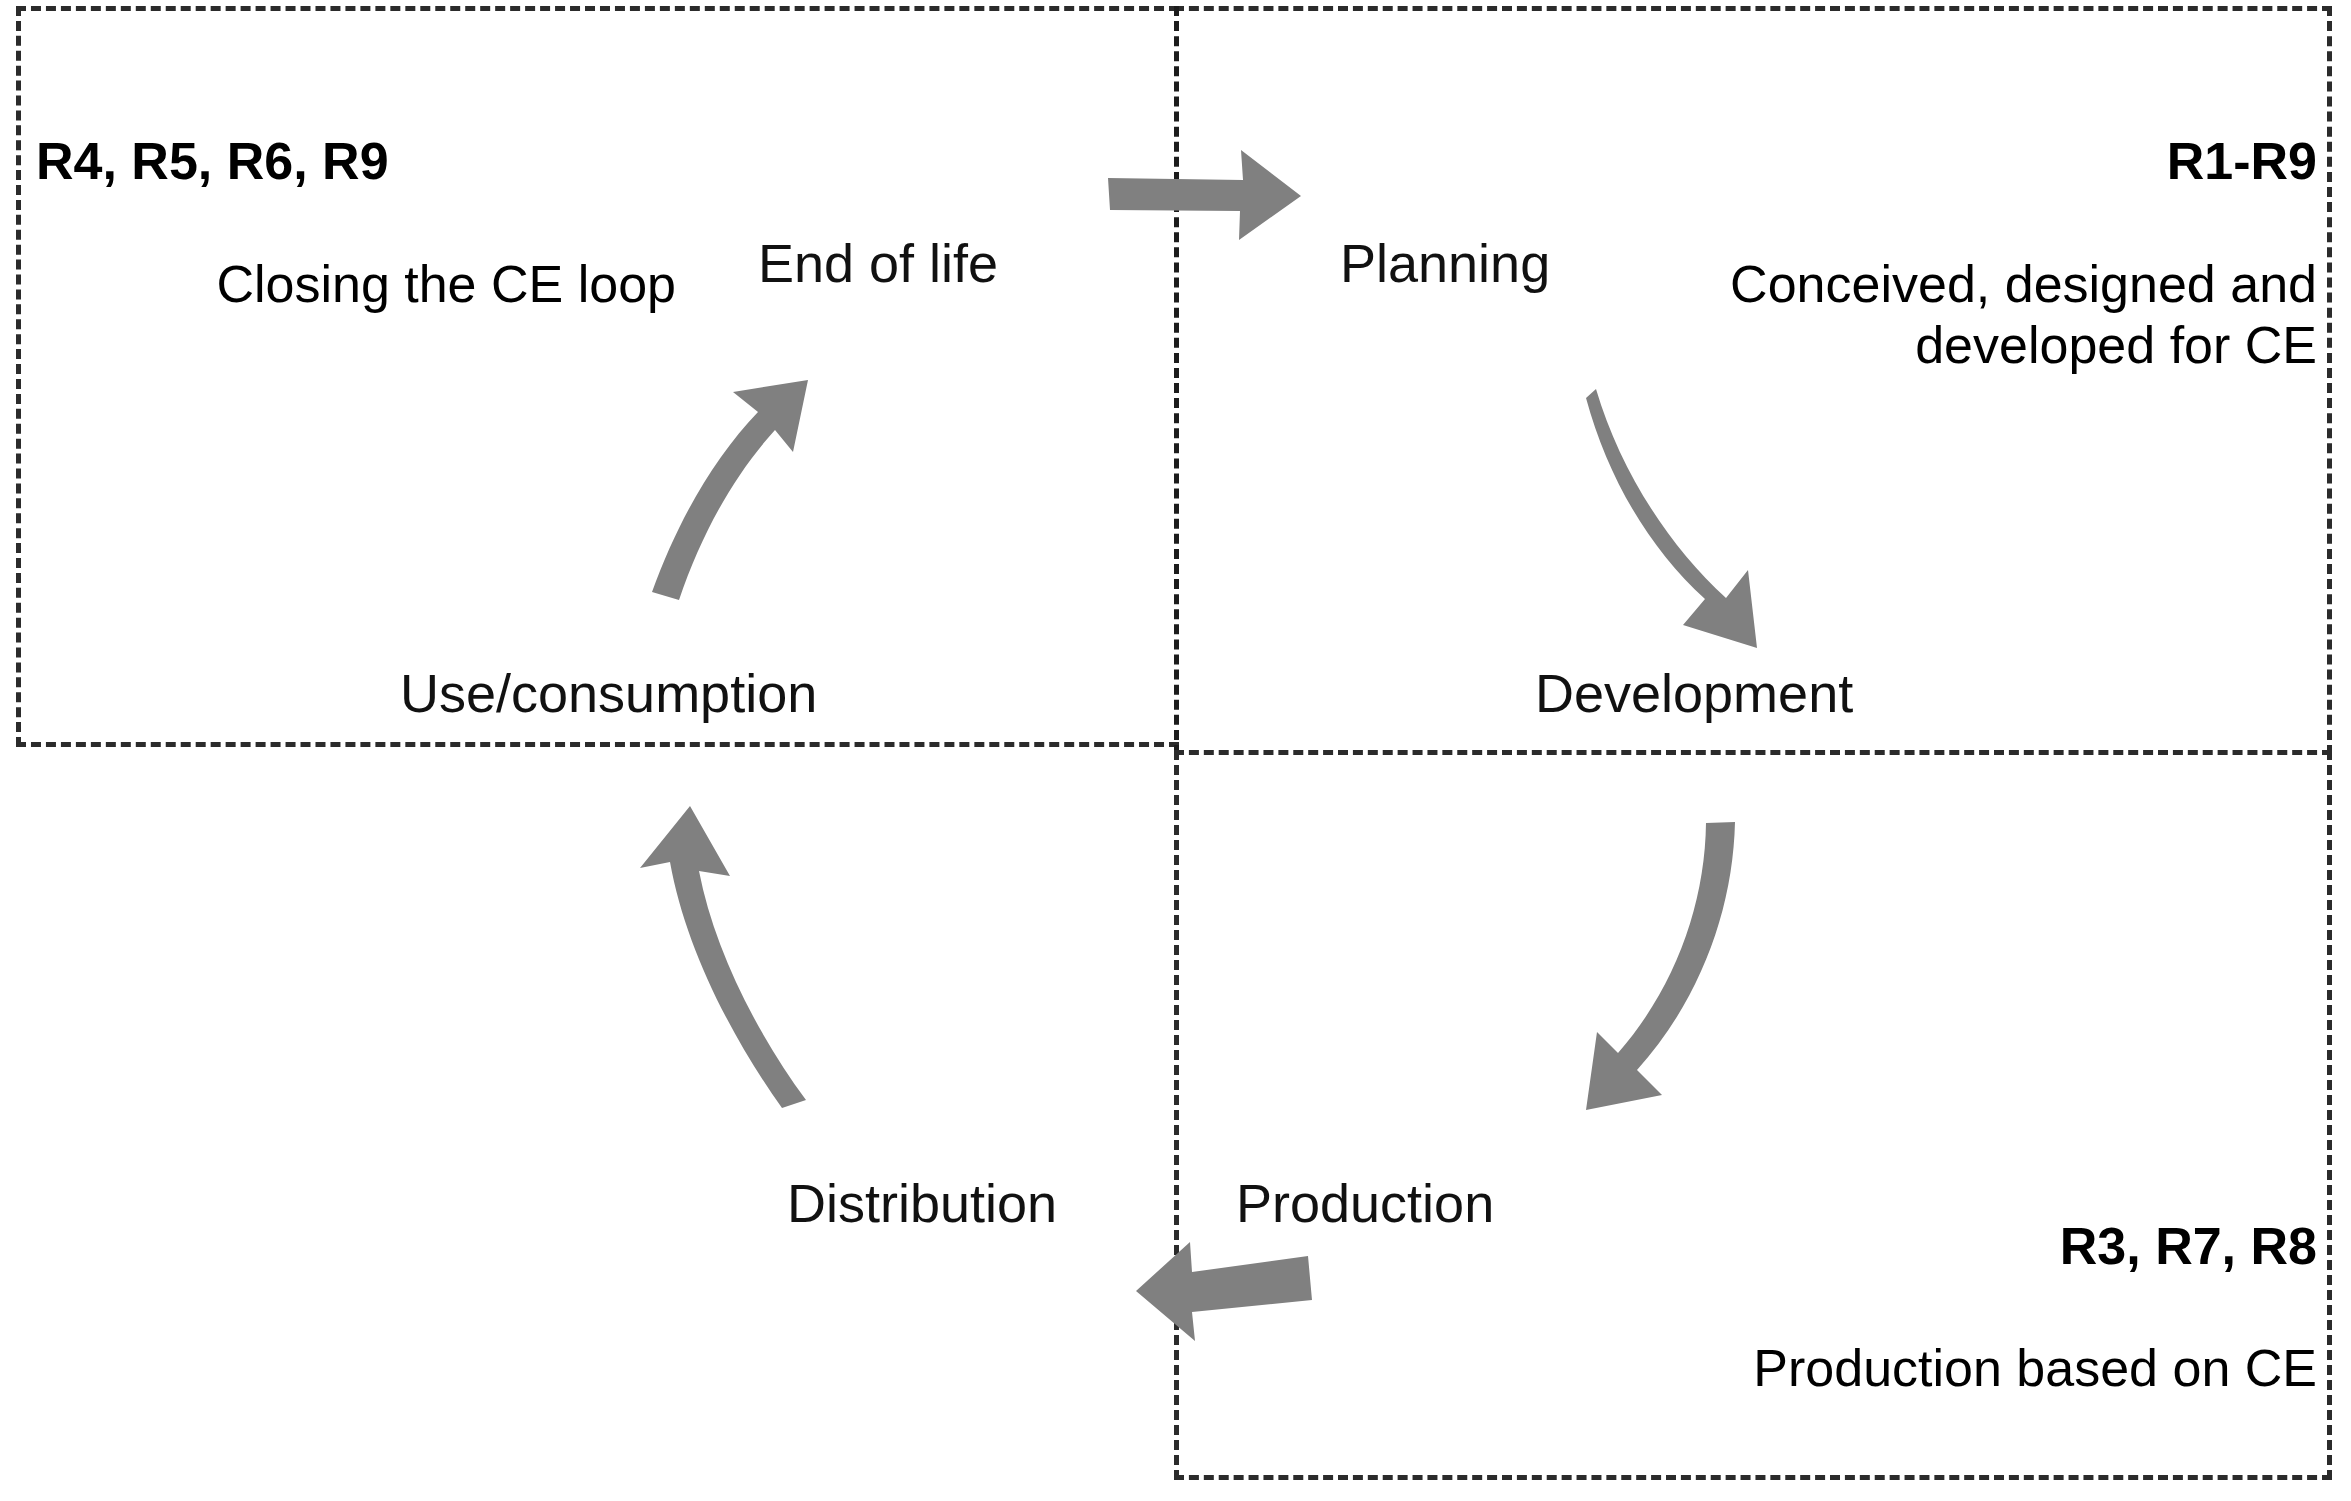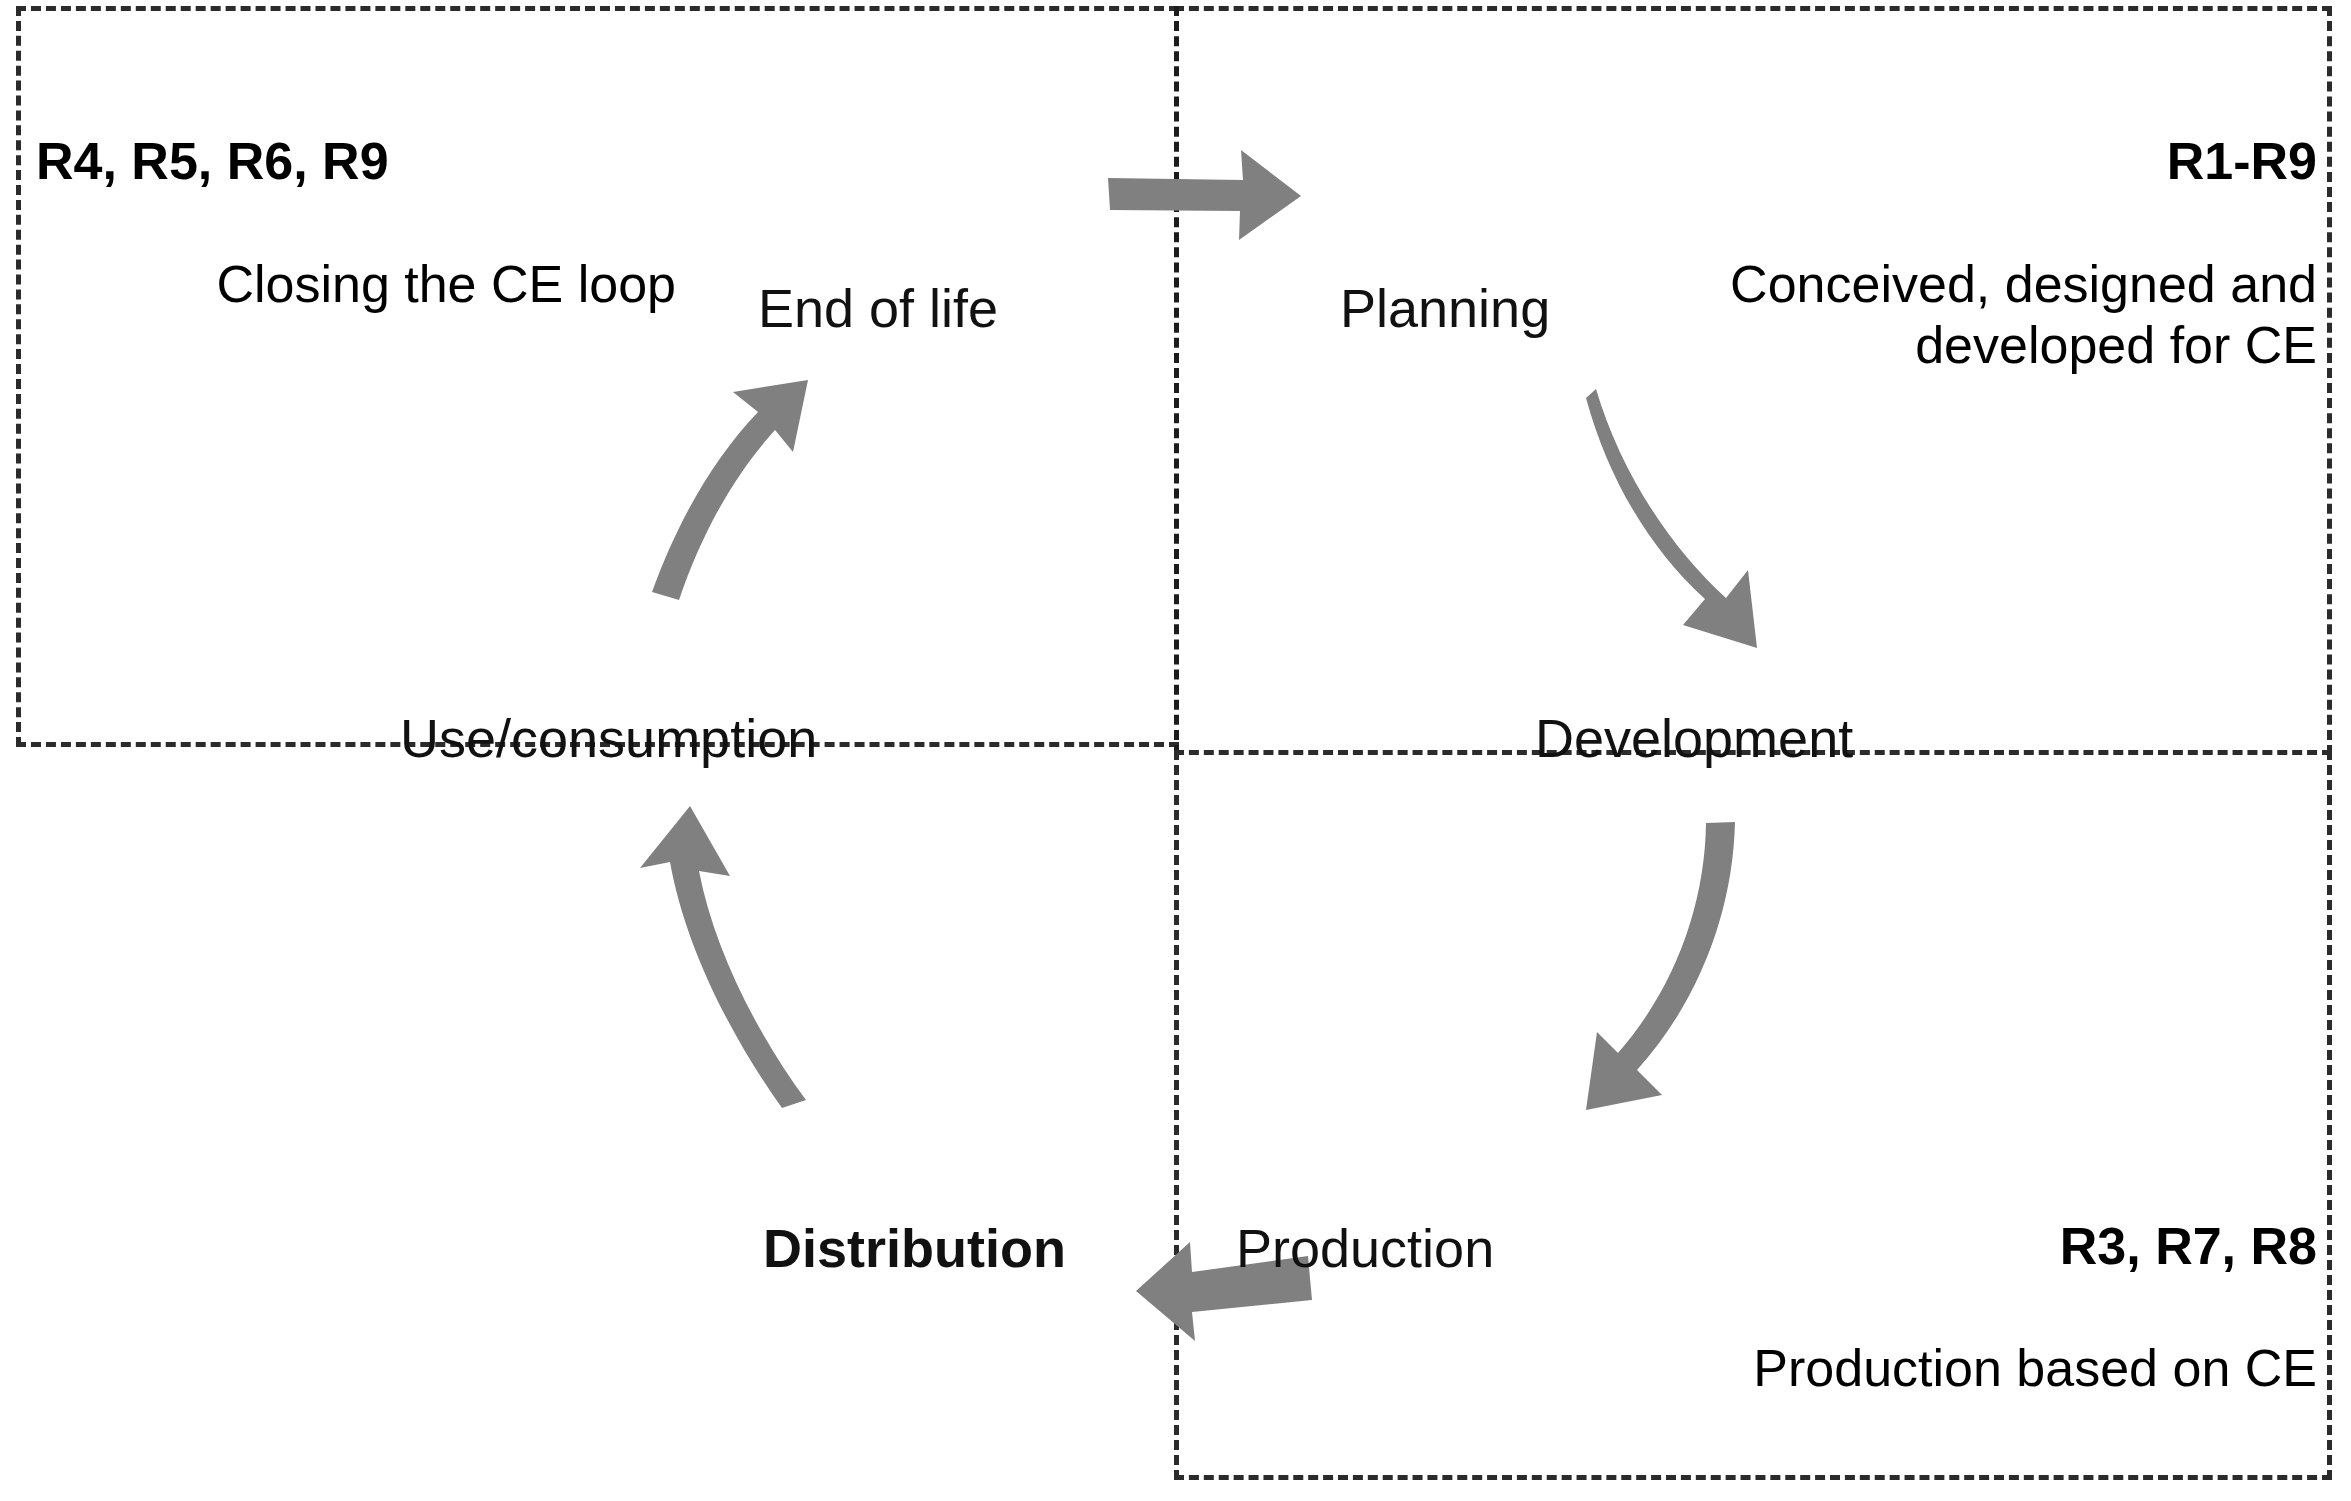--- a/index.html
+++ b/index.html
@@ -103,27 +103,26 @@
     width: 880px;
   }
 
   
   .stage-label {
     position: absolute;
     font-size: 54px;
     font-weight: normal;
     color: #111111;
     white-space: nowrap;
-    margin-top: 45px;
   }
   #stage-end-of-life   { left: 758px;  top: 232px; }
   #stage-planning      { left: 1340px; top: 232px; }
   #stage-use           { left: 400px;  top: 662px; }
   #stage-development   { left: 1535px; top: 662px; }
-  #stage-distribution  { left: 763px;  top: 1172px; font-weight: bold; }
+  #stage-distribution  { left: 787px;  top: 1172px; }
   #stage-production    { left: 1236px; top: 1172px; }
 
   
   #arrows-layer {
     position: absolute;
     left: 0;
     top: 0;
     width: 2351px;
     height: 1501px;
     pointer-events: none;

